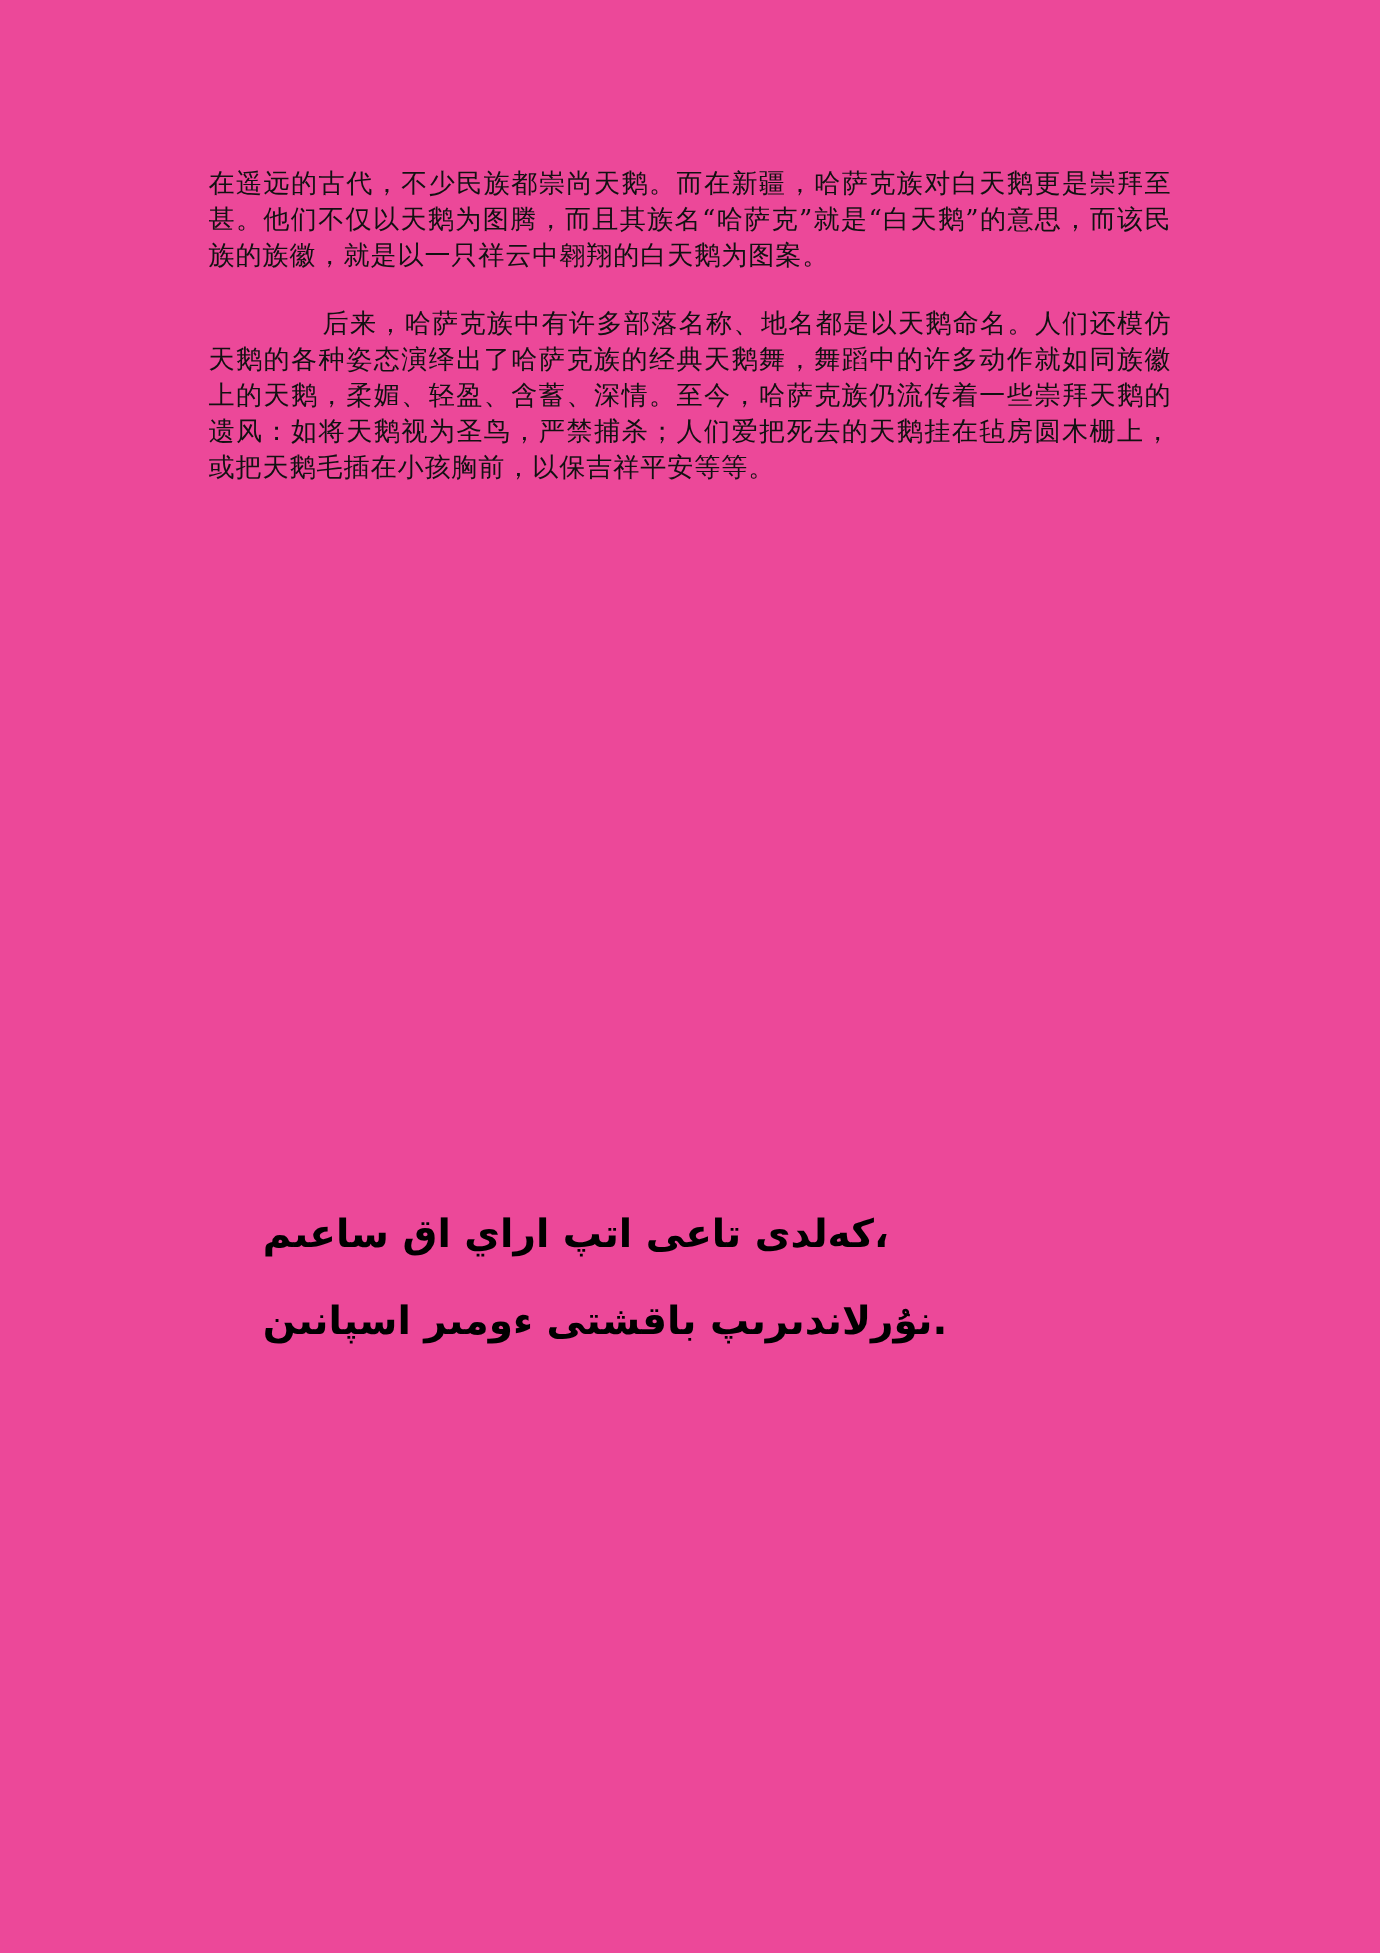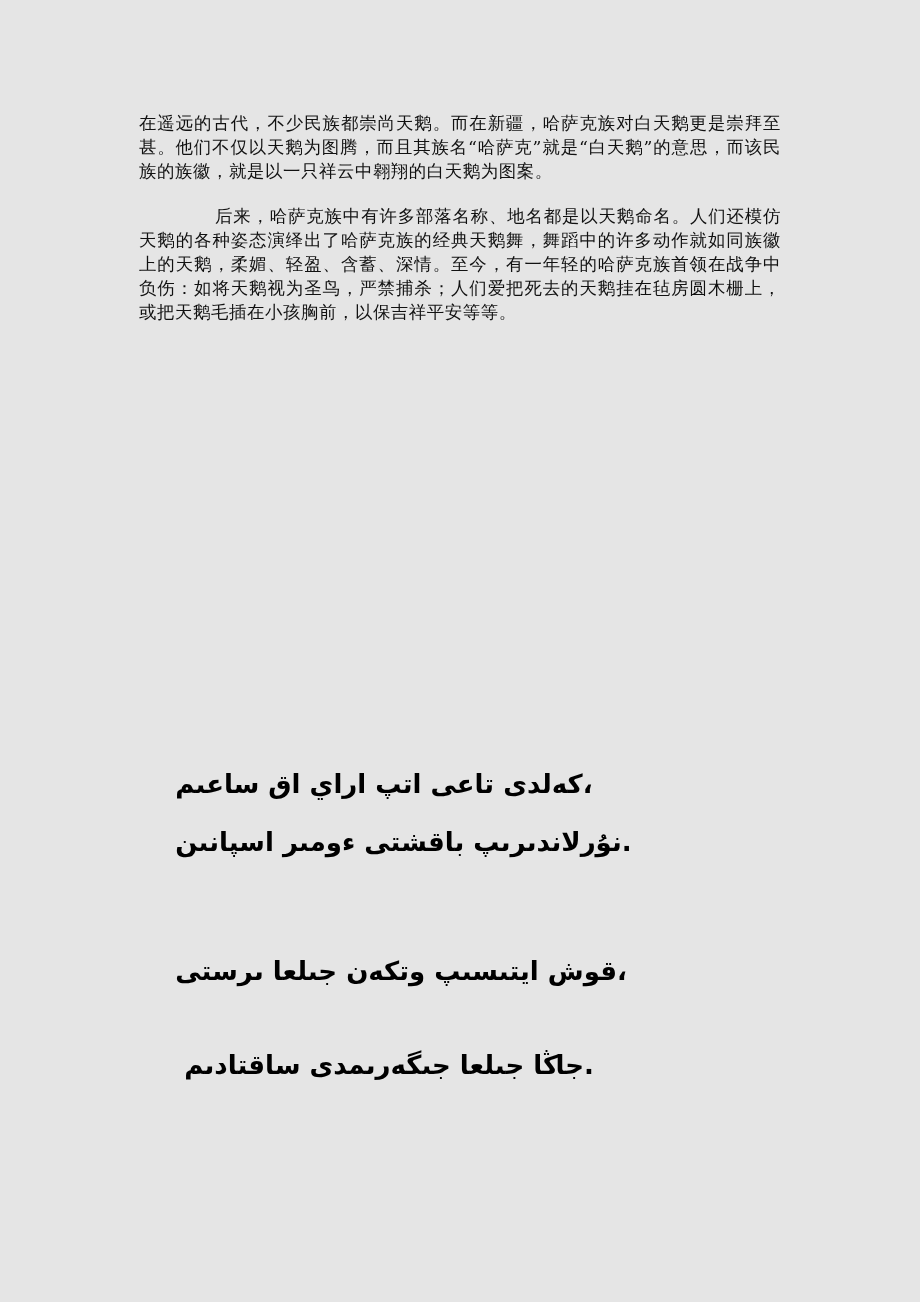--- a/index.html
+++ b/index.html
@@ -13,21 +13,21 @@
       position: relative;
       overflow: hidden;
       color: #111111;
     }
     .page {
       position: absolute;
       left: 0;
       top: 0;
       width: 920px;
       height: 1302px;
-      background: #e5e5e5;
+      background: #ec4899;
     }
     .zh-block {
       position: absolute;
       left: 139px;
       top: 111px;
       width: 642px;
       font-family: "DejaVu Serif", "Liberation Serif", serif;
       font-size: 17.4px;
       line-height: 24px;
       text-align: justify;
@@ -51,42 +51,37 @@
       line-height: 40px;
       direction: rtl;
       text-align: left;
       unicode-bidi: plaintext;
       white-space: pre;
       color: #000000;
     }
     .kz-line .inner {
       display: inline-block;
       direction: rtl;
+      margin-top: 39px;
     }
     #kz1 { top: 724px; }
     #kz2 { top: 782px; }
     #kz3 { top: 911px; }
     #kz4 { top: 1005px; left: 148px; }
   </style>
 </head>
 <body>
 
 <div class="page">
 
   <div class="zh-block">
     <p>在遥远的古代，不少民族都崇尚天鹅。而在新疆，哈萨克族对白天鹅更是崇拜至甚。他们不仅以天鹅为图腾，而且其族名“哈萨克”就是“白天鹅”的意思，而该民族的族徽，就是以一只祥云中翱翔的白天鹅为图案。</p>
-    <p class="indent">后来，哈萨克族中有许多部落名称、地名都是以天鹅命名。人们还模仿天鹅的各种姿态演绎出了哈萨克族的经典天鹅舞，舞蹈中的许多动作就如同族徽上的天鹅，柔媚、轻盈、含蓄、深情。至今，有一年轻的哈萨克族首领在战争中负伤：如将天鹅视为圣鸟，严禁捕杀；人们爱把死去的天鹅挂在毡房圆木栅上，或把天鹅毛插在小孩胸前，以保吉祥平安等等。</p>
+    <p class="indent">后来，哈萨克族中有许多部落名称、地名都是以天鹅命名。人们还模仿天鹅的各种姿态演绎出了哈萨克族的经典天鹅舞，舞蹈中的许多动作就如同族徽上的天鹅，柔媚、轻盈、含蓄、深情。至今，哈萨克族仍流传着一些崇拜天鹅的遗风：如将天鹅视为圣鸟，严禁捕杀；人们爱把死去的天鹅挂在毡房圆木栅上，或把天鹅毛插在小孩胸前，以保吉祥平安等等。</p>
   </div>
 
   <div class="kz-line" id="kz1">
     <span class="inner" dir="rtl">،كەلدى تاعى اتپ اراي اق ساعىم</span>
   </div>
   <div class="kz-line" id="kz2">
     <span class="inner" dir="rtl">.نۇرلاندىرىپ باقشتى ءومىر اسپانىن</span>
   </div>
-  <div class="kz-line" id="kz3">
-    <span class="inner" dir="rtl">،قوش ايتىسىپ وتكەن جىلعا ىرستى</span>
-  </div>
-  <div class="kz-line" id="kz4">
-    <span class="inner" dir="rtl">.جاڭا جىلعا جىگەرىمدى ساقتادىم</span>
-  </div>
 
 </div>
 
 </body></html>

